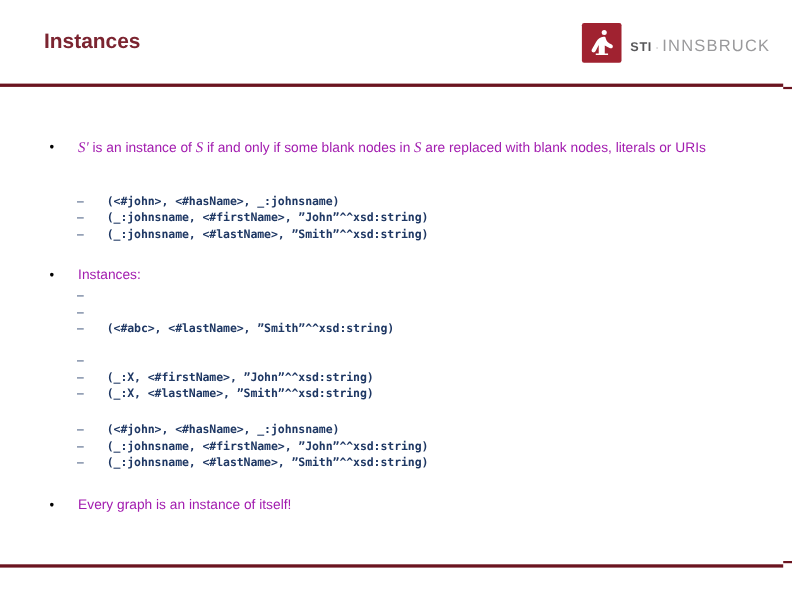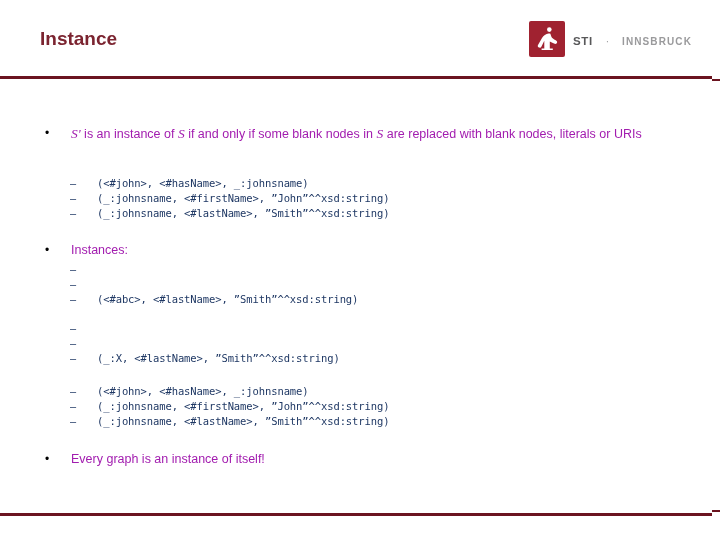--- a/index.html
+++ b/index.html
@@ -67,36 +67,36 @@
     position: relative;
     flex: 0 0 auto;
   }
   .logo-mark svg {
     position: absolute;
     left: 0; top: 0;
   }
   .logo-wordmark {
     display: flex;
     align-items: baseline;
-    gap: 13px;
+    gap: 3px;
     padding-top: 4px;
   }
   .logo-sti {
     font-size: 11.5px;
     font-weight: bold;
     color: #58585A;
     letter-spacing: 0.6px;
   }
   .logo-dot {
     font-size: 10px;
     color: #9A9A9C;
   }
   .logo-innsbruck {
-    font-size: 10px;
-    font-weight: bold;
+    font-size: 15px;
+    font-weight: normal;
     color: #9A9A9C;
     letter-spacing: 1.1px;
   }
 
   
   .slide-body {
     position: absolute;
     left: 0;
     top: 84px;
     width: 720px;
@@ -142,21 +142,21 @@
   .code-line .dash {
     width: 27px;
     flex: 0 0 27px;
     font-size: 11px;
     color: #1F3864;
     font-family: "Liberation Sans", sans-serif;
   }
   .code-line .code-text {
     font-family: "DejaVu Sans Mono", monospace;
     font-size: 10.5px;
-    font-weight: normal;
+    font-weight: bold;
     color: #1F3864;
     white-space: pre;
     letter-spacing: -0.1px;
   }
 
   
   .footer-rule {
     position: absolute;
     left: 0;
     top: 513px;
@@ -179,21 +179,21 @@
     font-size: 14px;
     font-weight: normal;
     color: #6B1420;
     margin-top: 36px;
   }
 </style>
 </head>
 <body>
 
 <div class="slide-header">
-  <div class="slide-title">Instance</div>
+  <div class="slide-title">Instances</div>
 
   <div class="logo-block">
     <div class="logo-mark">
       <svg width="36" height="36" viewBox="0 0 36 36" aria-hidden="true">
         <circle cx="20.3" cy="8.6" r="2.3" fill="#ffffff"></circle>
         <path d="M19.6 12.4 C16.8 12.6 14.6 14.4 13.0 17.0 L9.0 24.0 C8.4 25.1 9.0 26.4 10.2 26.6 C11.2 26.8 12.1 26.3 12.5 25.4 L15.3 19.8 L15.3 27.6 L12.6 27.6 L12.6 29.0 L23.8 29.0 L23.8 27.6 L20.8 27.6 L20.8 20.4 C22.6 21.4 24.2 22.2 25.6 22.8 C26.8 23.3 27.9 22.6 28.1 21.5 C28.3 20.5 27.7 19.6 26.7 19.2 C24.6 18.3 23.0 17.3 22.3 15.6 C21.9 14.6 21.6 13.6 21.4 12.8 C21.1 12.5 20.4 12.35 19.6 12.4 Z" fill="#ffffff"></path>
       </svg>
     </div>
     <div class="logo-wordmark">
       <span class="logo-sti">STI</span>
@@ -247,20 +247,21 @@
       <span class="code-text">(&lt;#abc&gt;, &lt;#lastName&gt;, ”Smith”^^xsd:string)</span>
     </div>
   </div>
 
   <div class="code-group" style="top:238px;">
     <div class="code-line">
       <span class="dash">–</span>
     </div>
     <div class="code-line">
       <span class="dash">–</span>
+      <span class="code-text">(_:X, &lt;#firstName&gt;, ”John”^^xsd:string)</span>
     </div>
     <div class="code-line">
       <span class="dash">–</span>
       <span class="code-text">(_:X, &lt;#lastName&gt;, ”Smith”^^xsd:string)</span>
     </div>
   </div>
 
   <div class="code-group" style="top:301px;">
     <div class="code-line">
       <span class="dash">–</span>

